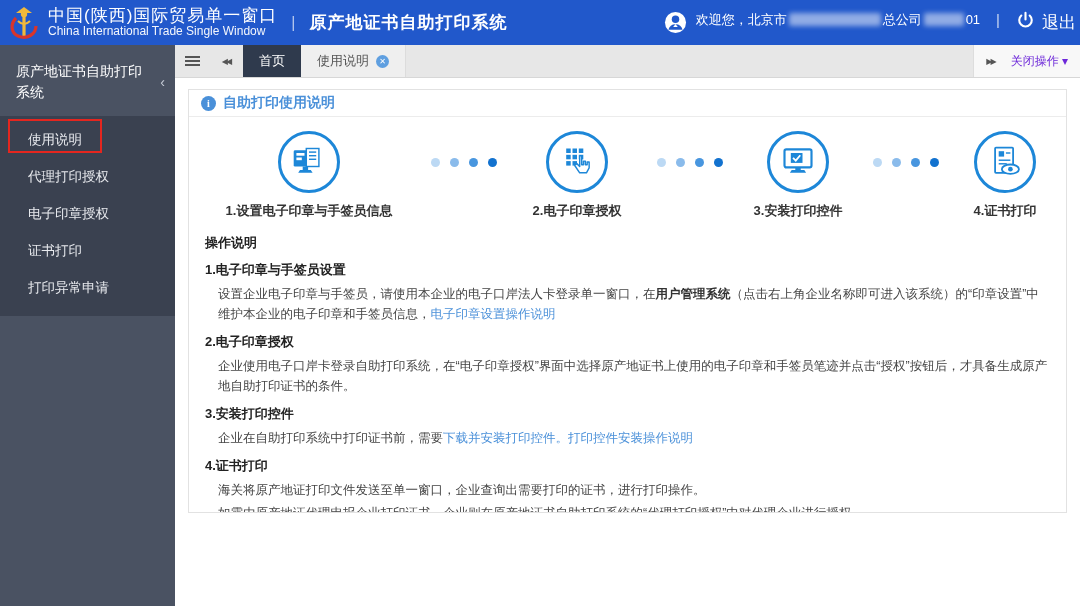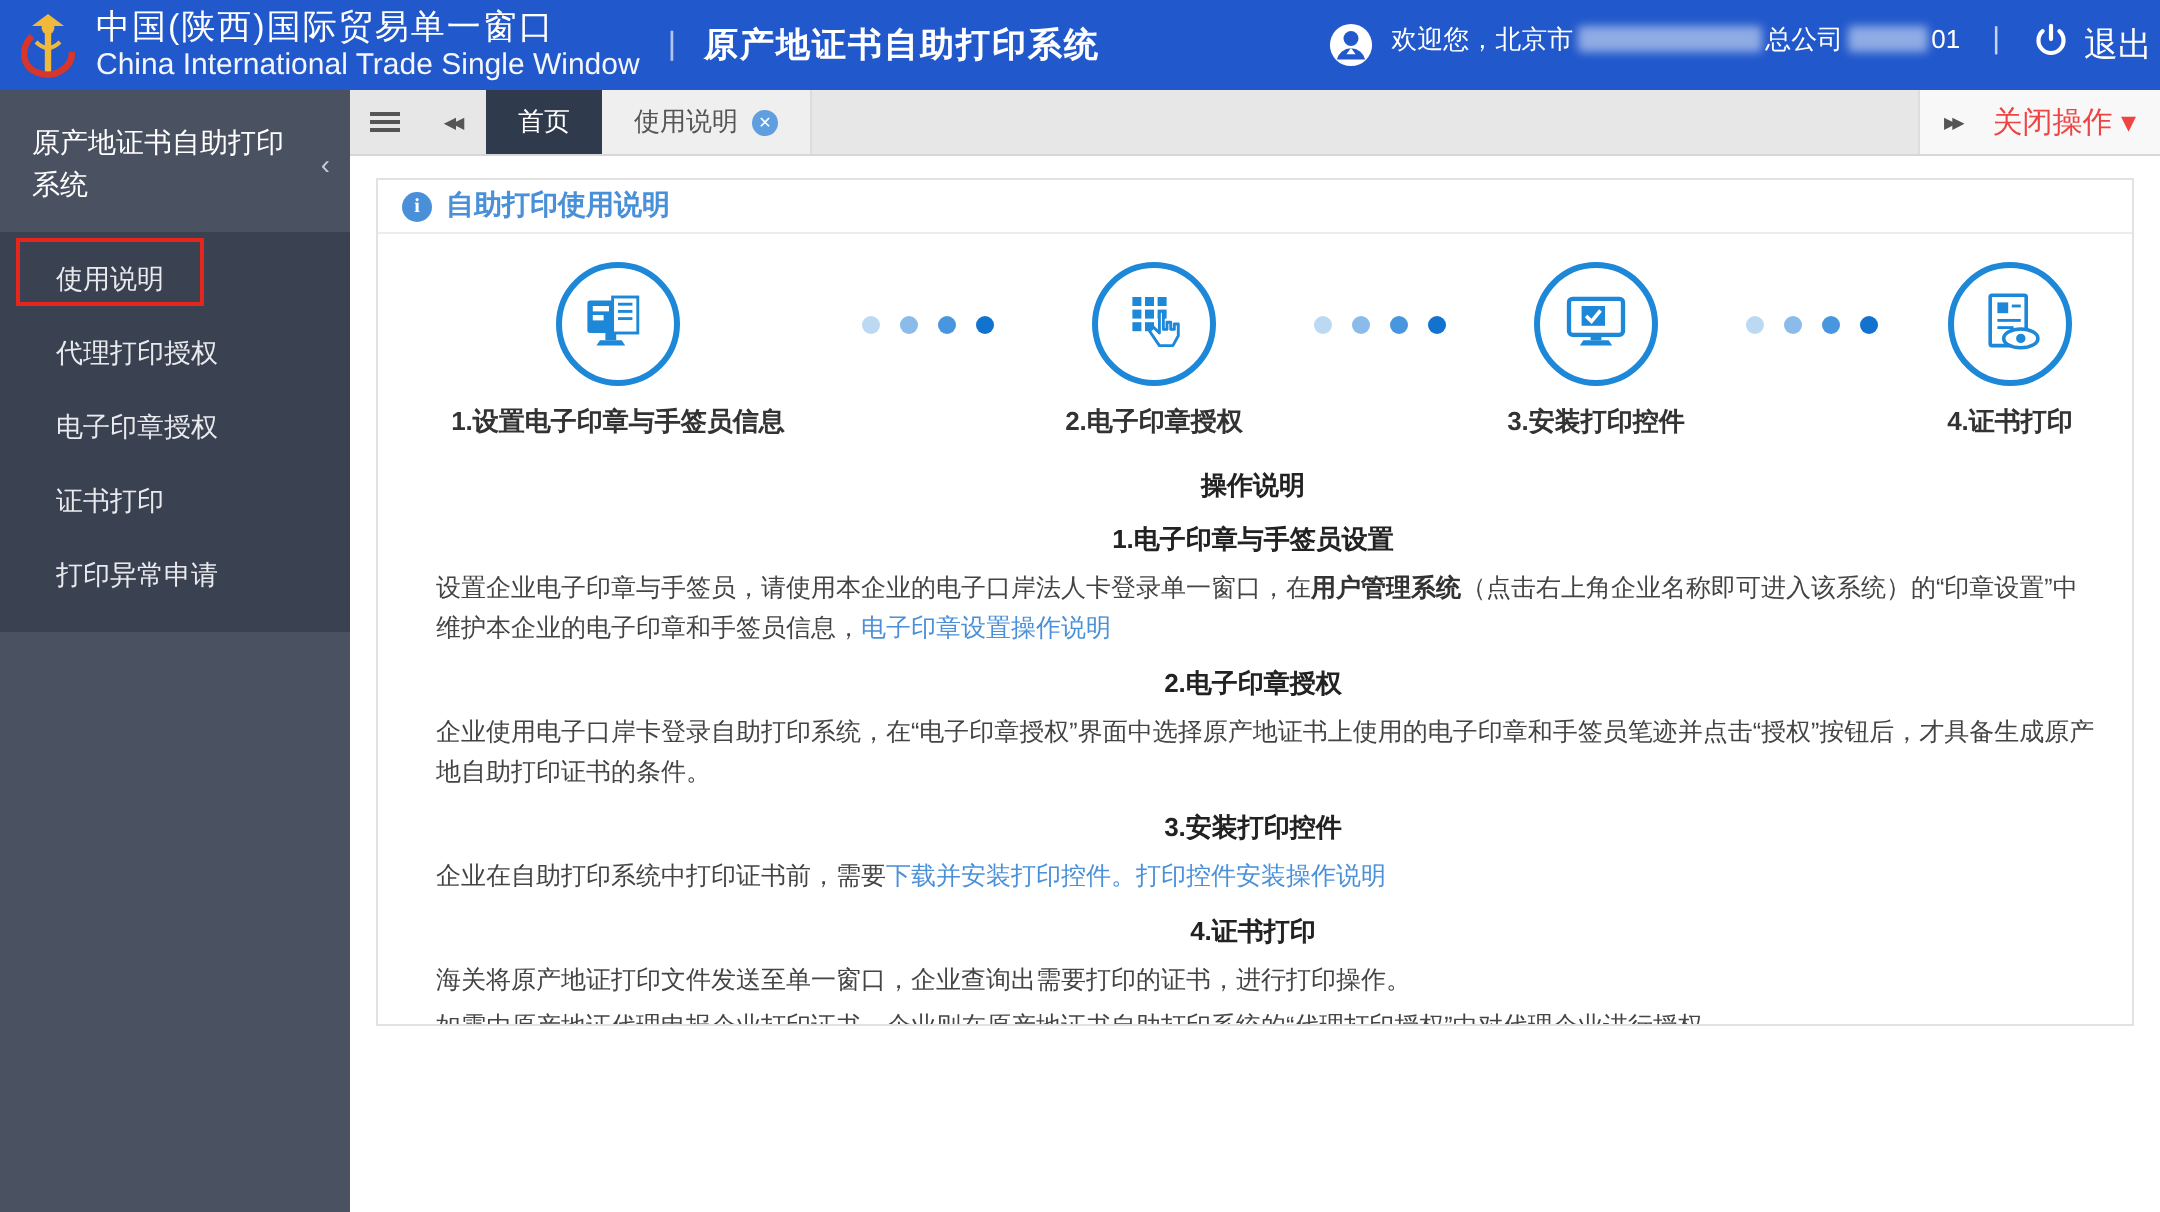--- a/index.html
+++ b/index.html
@@ -4,21 +4,21 @@
 <style>
   * { margin:0; padding:0; box-sizing:border-box; }
   html,body { width:1080px; height:606px; overflow:hidden; }
   body { font-family:"Liberation Sans","DejaVu Sans",sans-serif; background:#fff; }
 
   
   .topbar { height:45px; background:#2158cb; display:flex; align-items:center; color:#fff; padding:0 0 0 8px; }
   .logo { width:32px; height:38px; flex:0 0 auto; margin-top:2px; }
   .brand { margin-left:8px; line-height:1.15; }
   .brand-cn { font-size:17px; font-weight:normal; letter-spacing:1px; }
-  .brand-en { font-size:15px; opacity:.95; }
+  .brand-en { font-size:12px; opacity:.95; }
   .bar-divider { margin:0 14px; font-size:16px; opacity:.65; font-weight:300; }
   .sys-title { font-size:17px; font-weight:bold; letter-spacing:1px; }
   .topbar-right { margin-left:auto; display:flex; align-items:flex-start; padding-right:4px; font-size:13px; }
   .avatar { width:23px; height:23px; margin-right:9px; }
   .redacted { display:inline-block; height:13px; vertical-align:-2px; background:rgba(255,255,255,.5); filter:blur(2.5px); border-radius:2px; margin:0 2px; }
   .red-w1 { width:92px; } .red-w2 { width:40px; }
   .top-div2 { margin:0 16px; opacity:.75; font-size:15px; }
   .power { width:19px; height:19px; margin-right:7px; }
   .logout { font-size:17px; cursor:pointer; }
 
@@ -39,42 +39,42 @@
   .content { flex:1; display:flex; flex-direction:column; background:#fff; min-width:0; }
   .tabbar { height:33px; background:#e7e7e7; border-bottom:1px solid #d7d7d7; display:flex; align-items:stretch; font-size:13px; color:#555; }
   .tool-btn { display:flex; align-items:center; justify-content:center; width:34px; cursor:pointer; }
   .hamburger { width:15px; height:2px; background:#555; box-shadow:0 -4px 0 #555, 0 4px 0 #555; }
   .arrow-glyph { font-size:8px; letter-spacing:-2px; color:#555; }
   .tab { display:flex; align-items:center; padding:0 16px; cursor:pointer; }
   .tab.active { background:#2f3a4d; color:#fff; }
   .tab.doc { background:#efefef; border-right:1px solid #dcdcdc; gap:7px; color:#555; }
   .tab-close { width:13px; height:13px; border-radius:50%; background:#5f9fe0; color:#fff; font-size:8px; line-height:13px; text-align:center; cursor:pointer; }
   .tabbar-right { margin-left:auto; display:flex; align-items:center; background:#f8f8f8; border-left:1px solid #ddd; padding:0 12px; gap:16px; }
-  .close-ops { font-size:15px; color:#ef4444; cursor:pointer; }
+  .close-ops { font-size:12px; color:#6d28d9; cursor:pointer; }
 
   
   .content-body { flex:1; padding:11px 13px; background:#fff; }
   .panel { border:1px solid #e2e2e2; height:424px; overflow:hidden; }
   .panel-header { height:27px; display:flex; align-items:center; gap:7px; padding:0 12px; border-bottom:1px solid #ececec; }
   .info-icon { width:15px; height:15px; border-radius:50%; background:#4a90d9; color:#fff; font-size:10px; font-weight:bold; text-align:center; line-height:15px; font-family:"Liberation Serif","DejaVu Serif",serif; }
   .panel-title { color:#4a90d9; font-size:14px; font-weight:bold; }
 
   
   .steps-row { display:flex; padding:14px 0 0 14px; align-items:flex-start; }
   .step { display:flex; flex-direction:column; align-items:center; }
   .w1{width:212px;} .w2{width:128px;} .w3{width:118px;} .w4{width:100px;}
   .step-circle { width:62px; height:62px; border:3px solid #1d87d8; border-radius:50%; display:flex; align-items:center; justify-content:center; background:#fff; }
   .step-label { margin-top:9px; font-size:13px; font-weight:bold; color:#333; white-space:nowrap; }
   .dots { display:flex; gap:10px; margin:27px 16px 0 16px; }
   .dot { width:9px; height:9px; border-radius:50%; }
   .d1{background:#bcd9f4;} .d2{background:#8abbeb;} .d3{background:#4896df;} .d4{background:#1272cf;}
 
   
   .instructions { padding:12px 18px 0 16px; font-size:12.5px; color:#333; }
-  .sec-title { font-weight:bold; font-size:13px; color:#222; margin:9px 0 5px 0;text-align:center; }
+  .sec-title { font-weight:bold; font-size:13px; color:#222; margin:9px 0 5px 0; }
   .para { padding-left:13px; line-height:1.6; margin:3px 0; color:#444; }
   .link { color:#4a90d9; cursor:pointer; }
   .inline-bold { font-weight:bold; color:#333; }
 </style>
 </head>
 <body>
 
 <div class="topbar">
   <svg class="logo" viewBox="0 0 30 38">
     <path d="M15 2 L7 8 H23 Z" fill="#f0b93c"></path>

